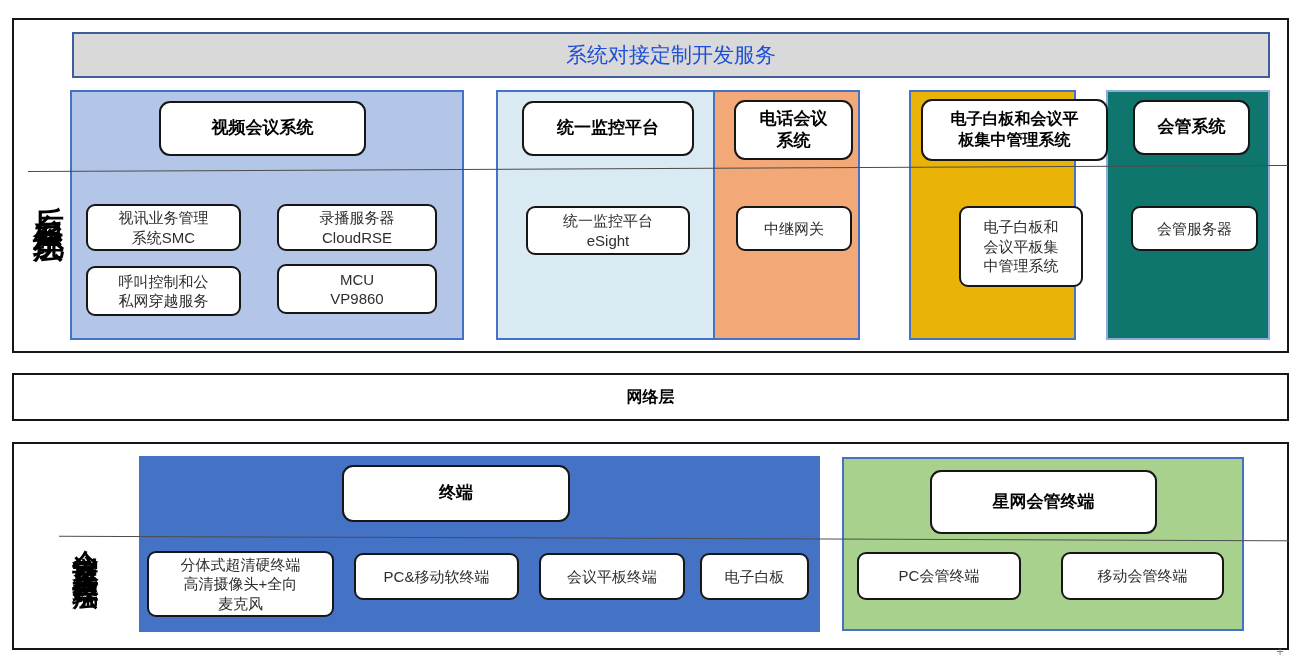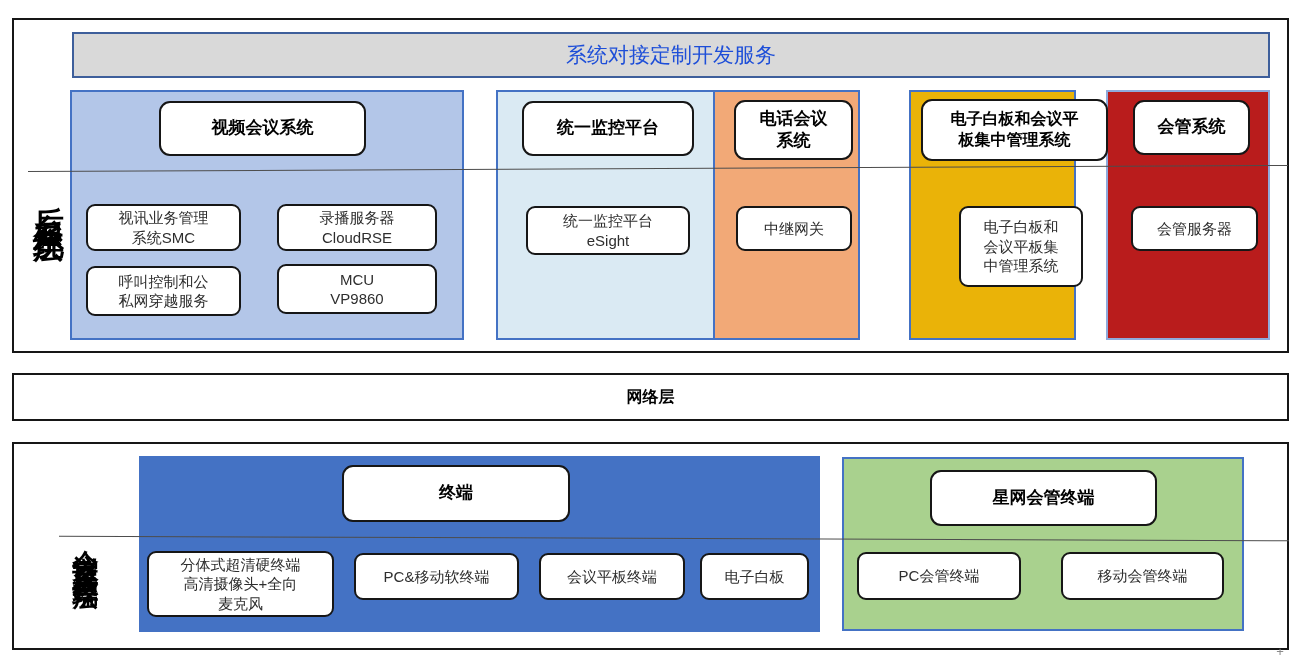--- a/index.html
+++ b/index.html
@@ -87,21 +87,21 @@
     </div>
 
     <div class="panel" style="left: 895px; width: 167px; background: #eab308;">
       <div class="panel-hdr" style="left:10px; top:7px; width:187px; height:62px; font-size:16px;">电子白板和会议平
 板集中管理系统</div>
       <div class="subbox" style="left:48px; top:114px; width:124px; height:81px;">电子白板和
 会议平板集
 中管理系统</div>
     </div>
 
-    <div class="panel panel-border-light" style="left: 1092px; width: 164px; background: #b91c1c; padding-left: 24px;">
+    <div class="panel panel-border-light" style="left: 1092px; width: 164px; background: #0f766e; padding-left: 24px;">
       <div class="panel-hdr" style="left:25px; top:8px; width:117px; height:55px;">会管系统</div>
       <div class="subbox" style="left:23px; top:114px; width:127px; height:45px;">会管服务器</div>
     </div>
   </div>
 
   <div class="section sec-network">
     <span>网络层</span>
   </div>
 
   <div class="section sec-terminal">
@@ -113,20 +113,20 @@
       <div class="panel-hdr" style="left:203px; top:9px; width:228px; height:57px;">终端</div>
       <div class="subbox" style="left:8px; top:95px; width:187px; height:66px;">分体式超清硬终端
 高清摄像头+全向
 麦克风</div>
       <div class="subbox" style="left:215px; top:97px; width:165px; height:47px;">PC&amp;移动软终端</div>
       <div class="subbox" style="left:400px; top:97px; width:146px; height:47px;">会议平板终端</div>
       <div class="subbox" style="left:561px; top:97px; width:109px; height:47px;">电子白板</div>
     </div>
 
     <div class="bpanel" style="left: 828px; top: 13px; width: 402px; height: 174px; border: 2px solid rgb(68, 114, 196); background: rgb(169, 209, 142);">
-      <div class="panel-hdr" style="left:86px; top:11px; width:227px; height:56px;">星网会管终端</div>
+      <div class="panel-hdr" style="left:86px; top:11px; width:227px; height:64px;">星网会管终端</div>
       <div class="subbox" style="left:13px; top:93px; width:164px; height:48px;">PC会管终端</div>
       <div class="subbox" style="left:217px; top:93px; width:163px; height:48px;">移动会管终端</div>
     </div>
   </div>
 
   <div class="cursor-artifact">+</div>
 </div>
 
 </body></html>

